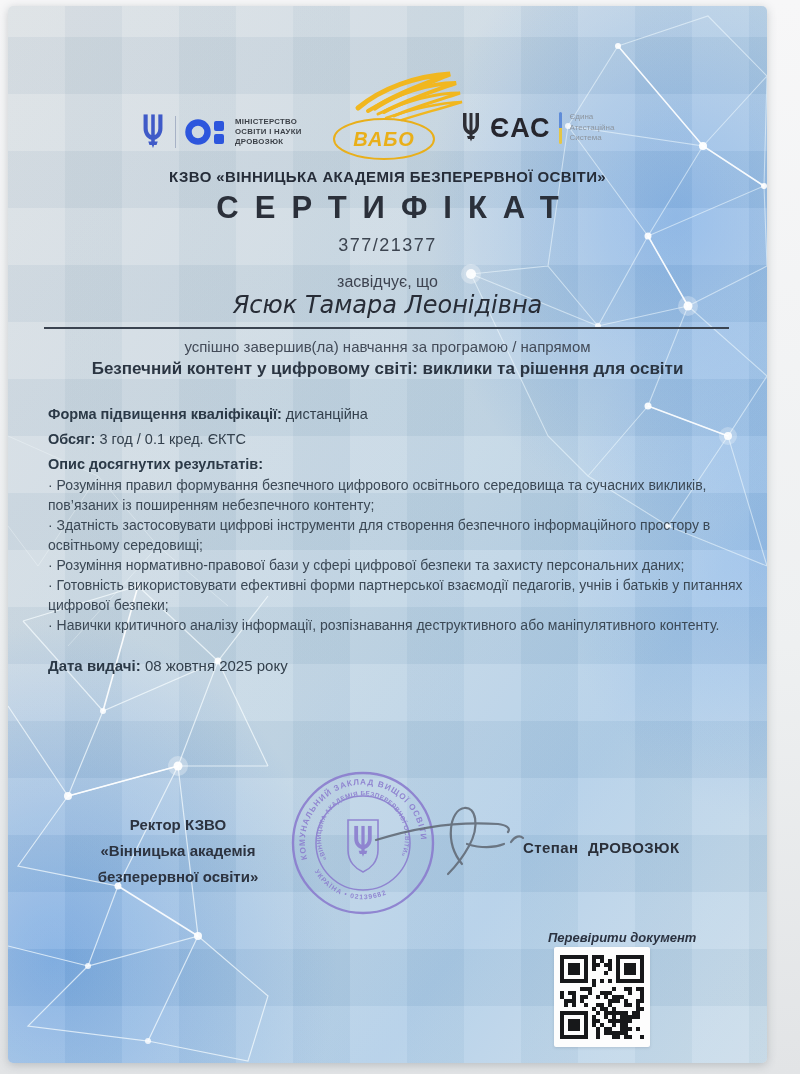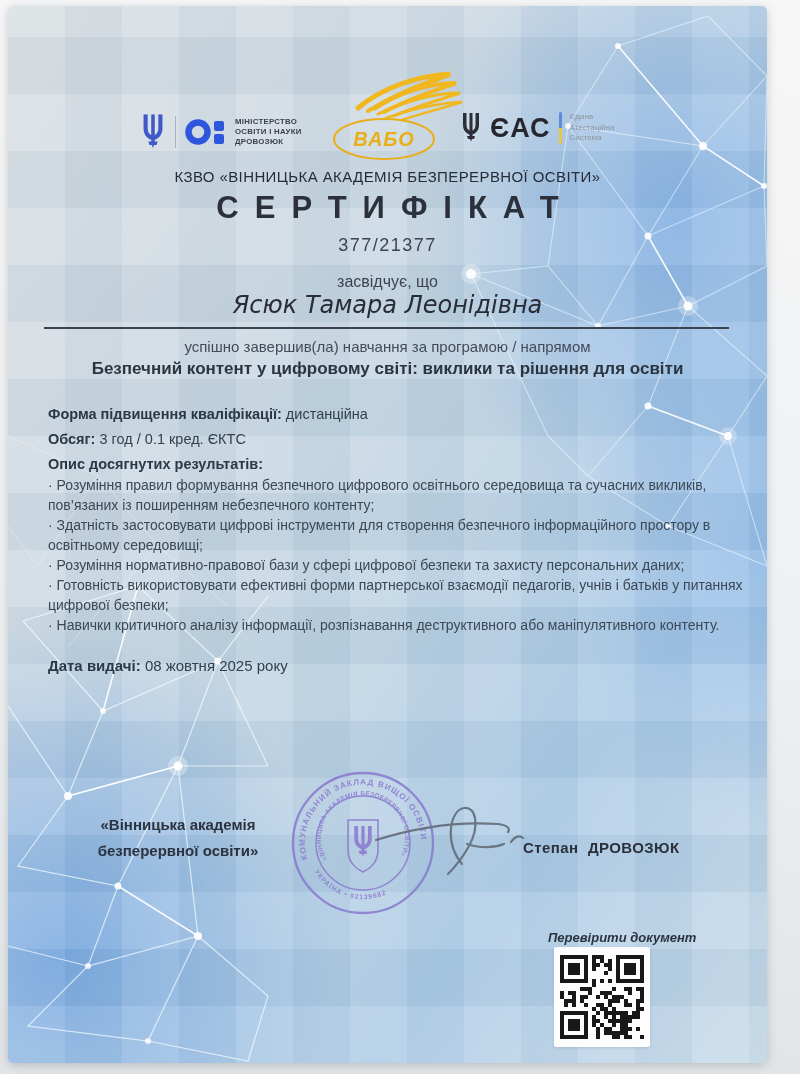--- a/index.html
+++ b/index.html
@@ -17,21 +17,21 @@
       repeating-linear-gradient(0deg, rgba(255,255,255,.09) 0 57px, rgba(110,145,170,.07) 57px 114px),
       repeating-linear-gradient(90deg, rgba(255,255,255,.09) 0 57px, rgba(110,145,170,.06) 57px 114px),
       radial-gradient(46% 40% at 88% 20%, rgba(92,154,233,.55), rgba(92,154,233,0) 72%),
       radial-gradient(52% 44% at 6% 90%, rgba(72,140,224,.62), rgba(72,140,224,0) 72%),
       radial-gradient(42% 36% at 102% 52%, rgba(105,162,235,.40), rgba(105,162,235,0) 70%),
       linear-gradient(125deg,#d9dee2 0%,#ccd8e1 28%,#bed3e3 52%,#abcae6 74%,#c7dae8 100%);
   }
   .abs{position:absolute;}
   .center{left:0;right:0;text-align:center;}
   .plexus{position:absolute;left:0;top:0;pointer-events:none;}
-  .institution{font-size:15px;font-weight:400;letter-spacing:.4px;color:#262d39;}
+  .institution{font-size:15px;font-weight:700;letter-spacing:.4px;color:#262d39;}
   .cert-title{font-size:31px;font-weight:700;letter-spacing:16px;padding-left:16px;color:#2b303a;}
   .cert-number{font-size:18px;font-weight:400;letter-spacing:1.5px;color:#3c4450;}
   .certifies{font-size:16px;color:#3d4350;}
   .recipient{font-family:"DejaVu Sans","Liberation Sans",sans-serif;font-style:italic;font-weight:400;font-size:24px;color:#272c36;}
   .name-line{border-bottom:2px solid #3a4350;height:0;}
   .completion{font-size:15px;color:#434b58;}
   .program{font-size:17px;font-weight:700;color:#2b3542;}
   .fld{left:40px;width:700px;font-size:14.5px;color:#33404d;}
   .fld b{color:#2b3947;}
   .results-h{left:40px;width:700px;font-size:14.5px;font-weight:700;color:#2b3947;}
@@ -179,20 +179,21 @@
     <div>· Розуміння нормативно-правової бази у сфері цифрової безпеки та захисту персональних даних;</div>
     <div>· Готовність використовувати ефективні форми партнерської взаємодії педагогів, учнів і батьків у питаннях цифрової безпеки;</div>
     <div>· Навички критичного аналізу інформації, розпізнавання деструктивного або маніпулятивного контенту.</div>
   </div>
   <div class="abs date-line" style="top:651px;">
     <b>Дата видачі:</b>
     <span> </span><span>08 жовтня 2025 року</span>
   </div>
 
   <div class="abs rector" style="top:806px;">
+    <div>Ректор КЗВО</div>
     <div>«Вінницька академія</div>
     <div>безперервної освіти»</div>
   </div>
 
   <svg class="abs" style="left:280px;top:762px;" width="150" height="150" viewBox="0 0 150 150">
     <defs>
       <path id="sealTop" d="M 20,93 A 58,58 0 1 1 130,93" fill="none"></path>
       <path id="sealBottom" d="M 23,96 A 56,56 0 0 0 127,96" fill="none"></path>
       <path id="sealInner" d="M 39,91 A 42,42 0 1 1 111,91" fill="none"></path>
     </defs>

